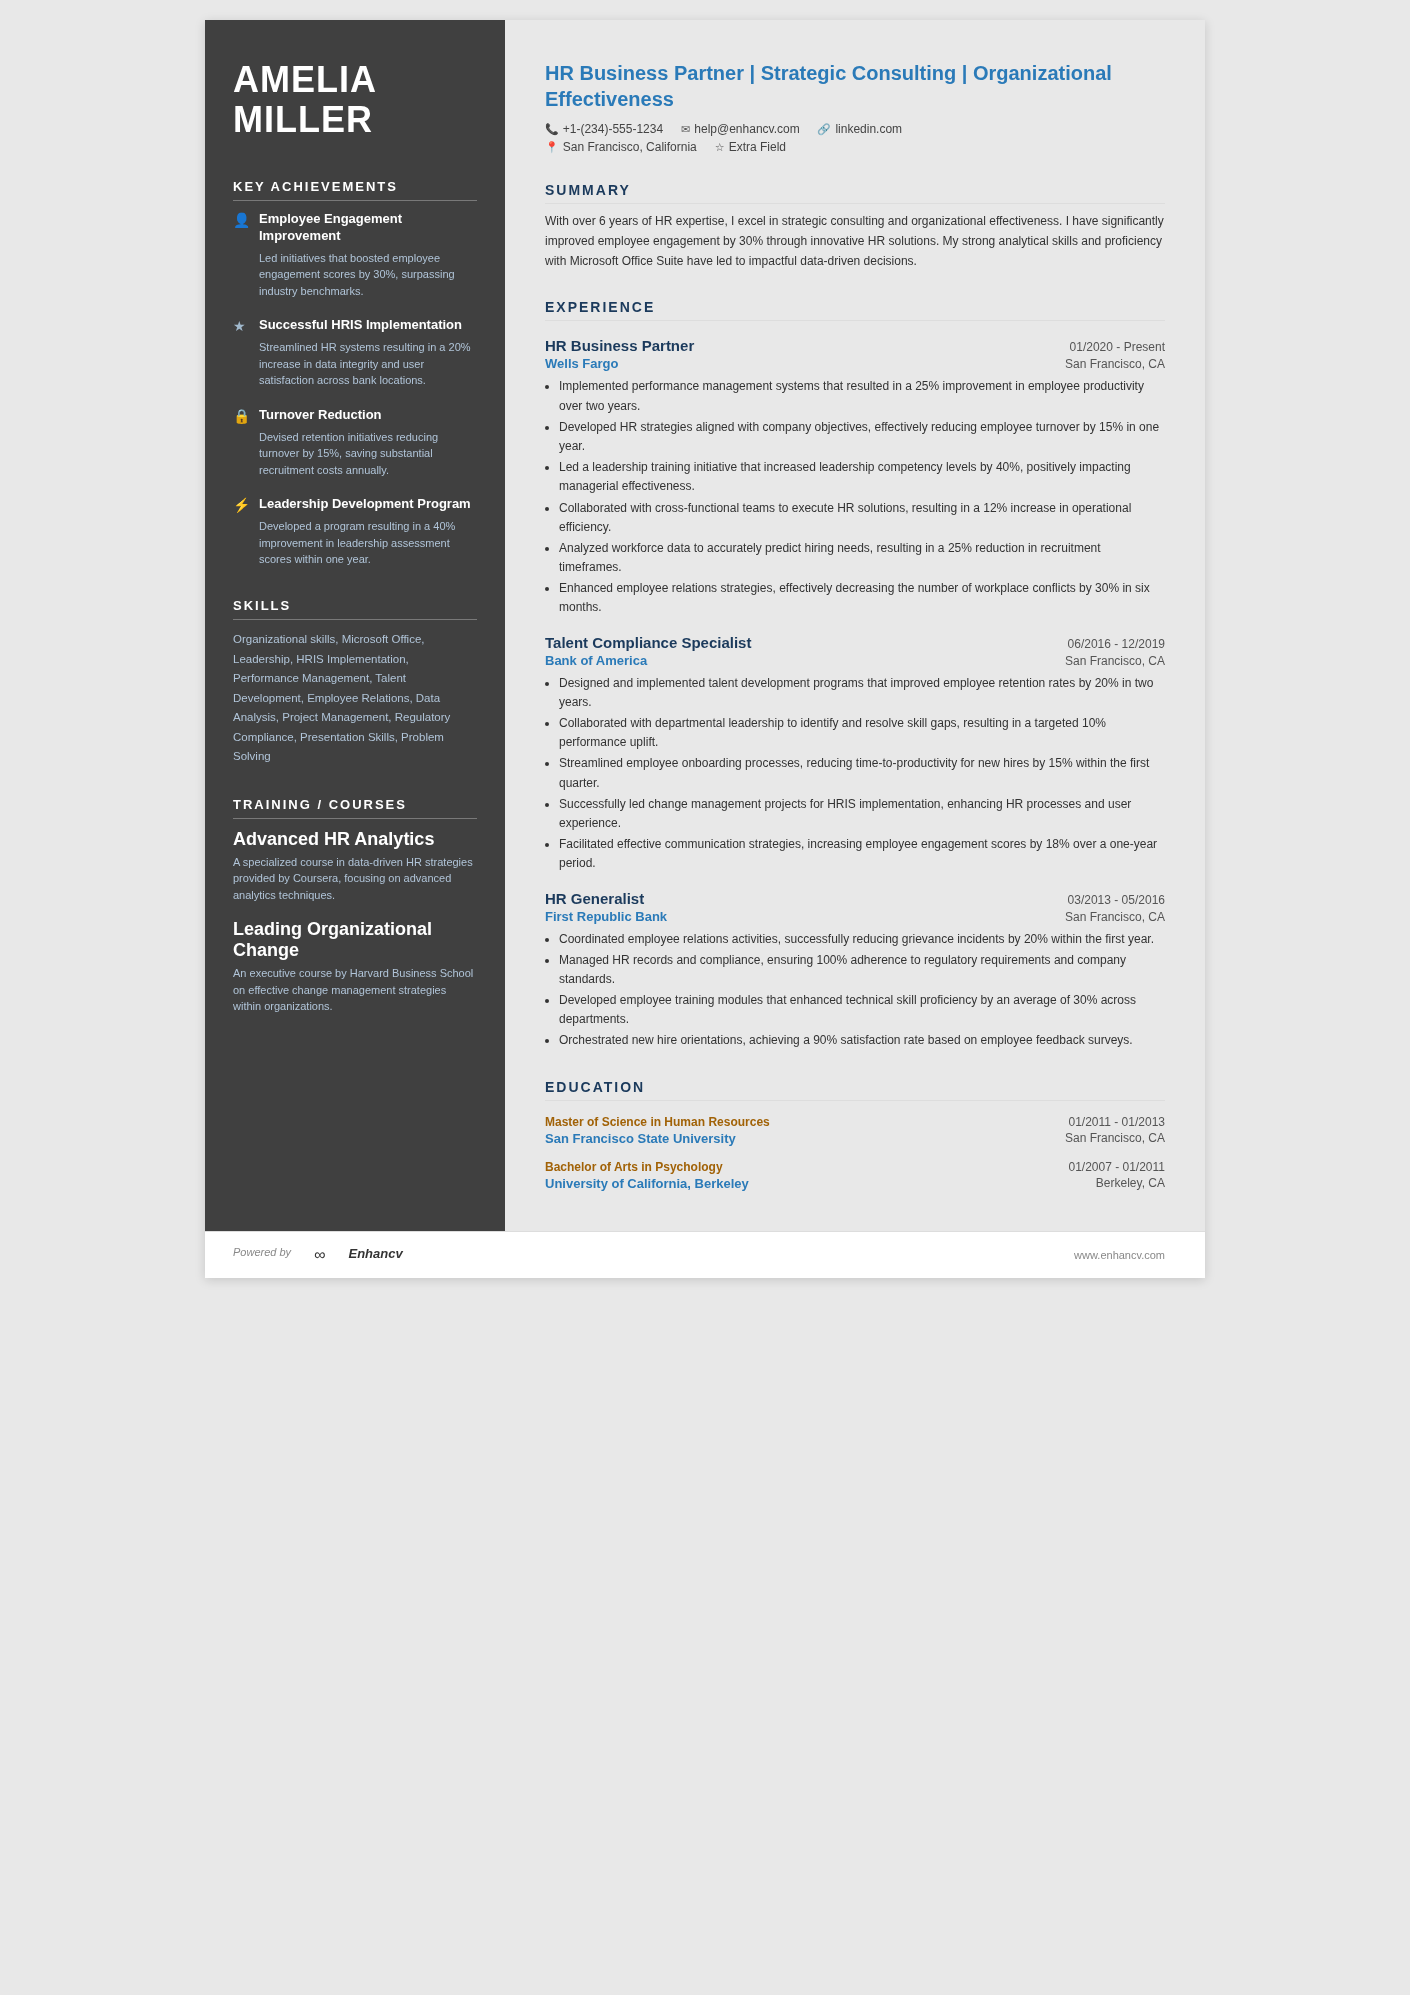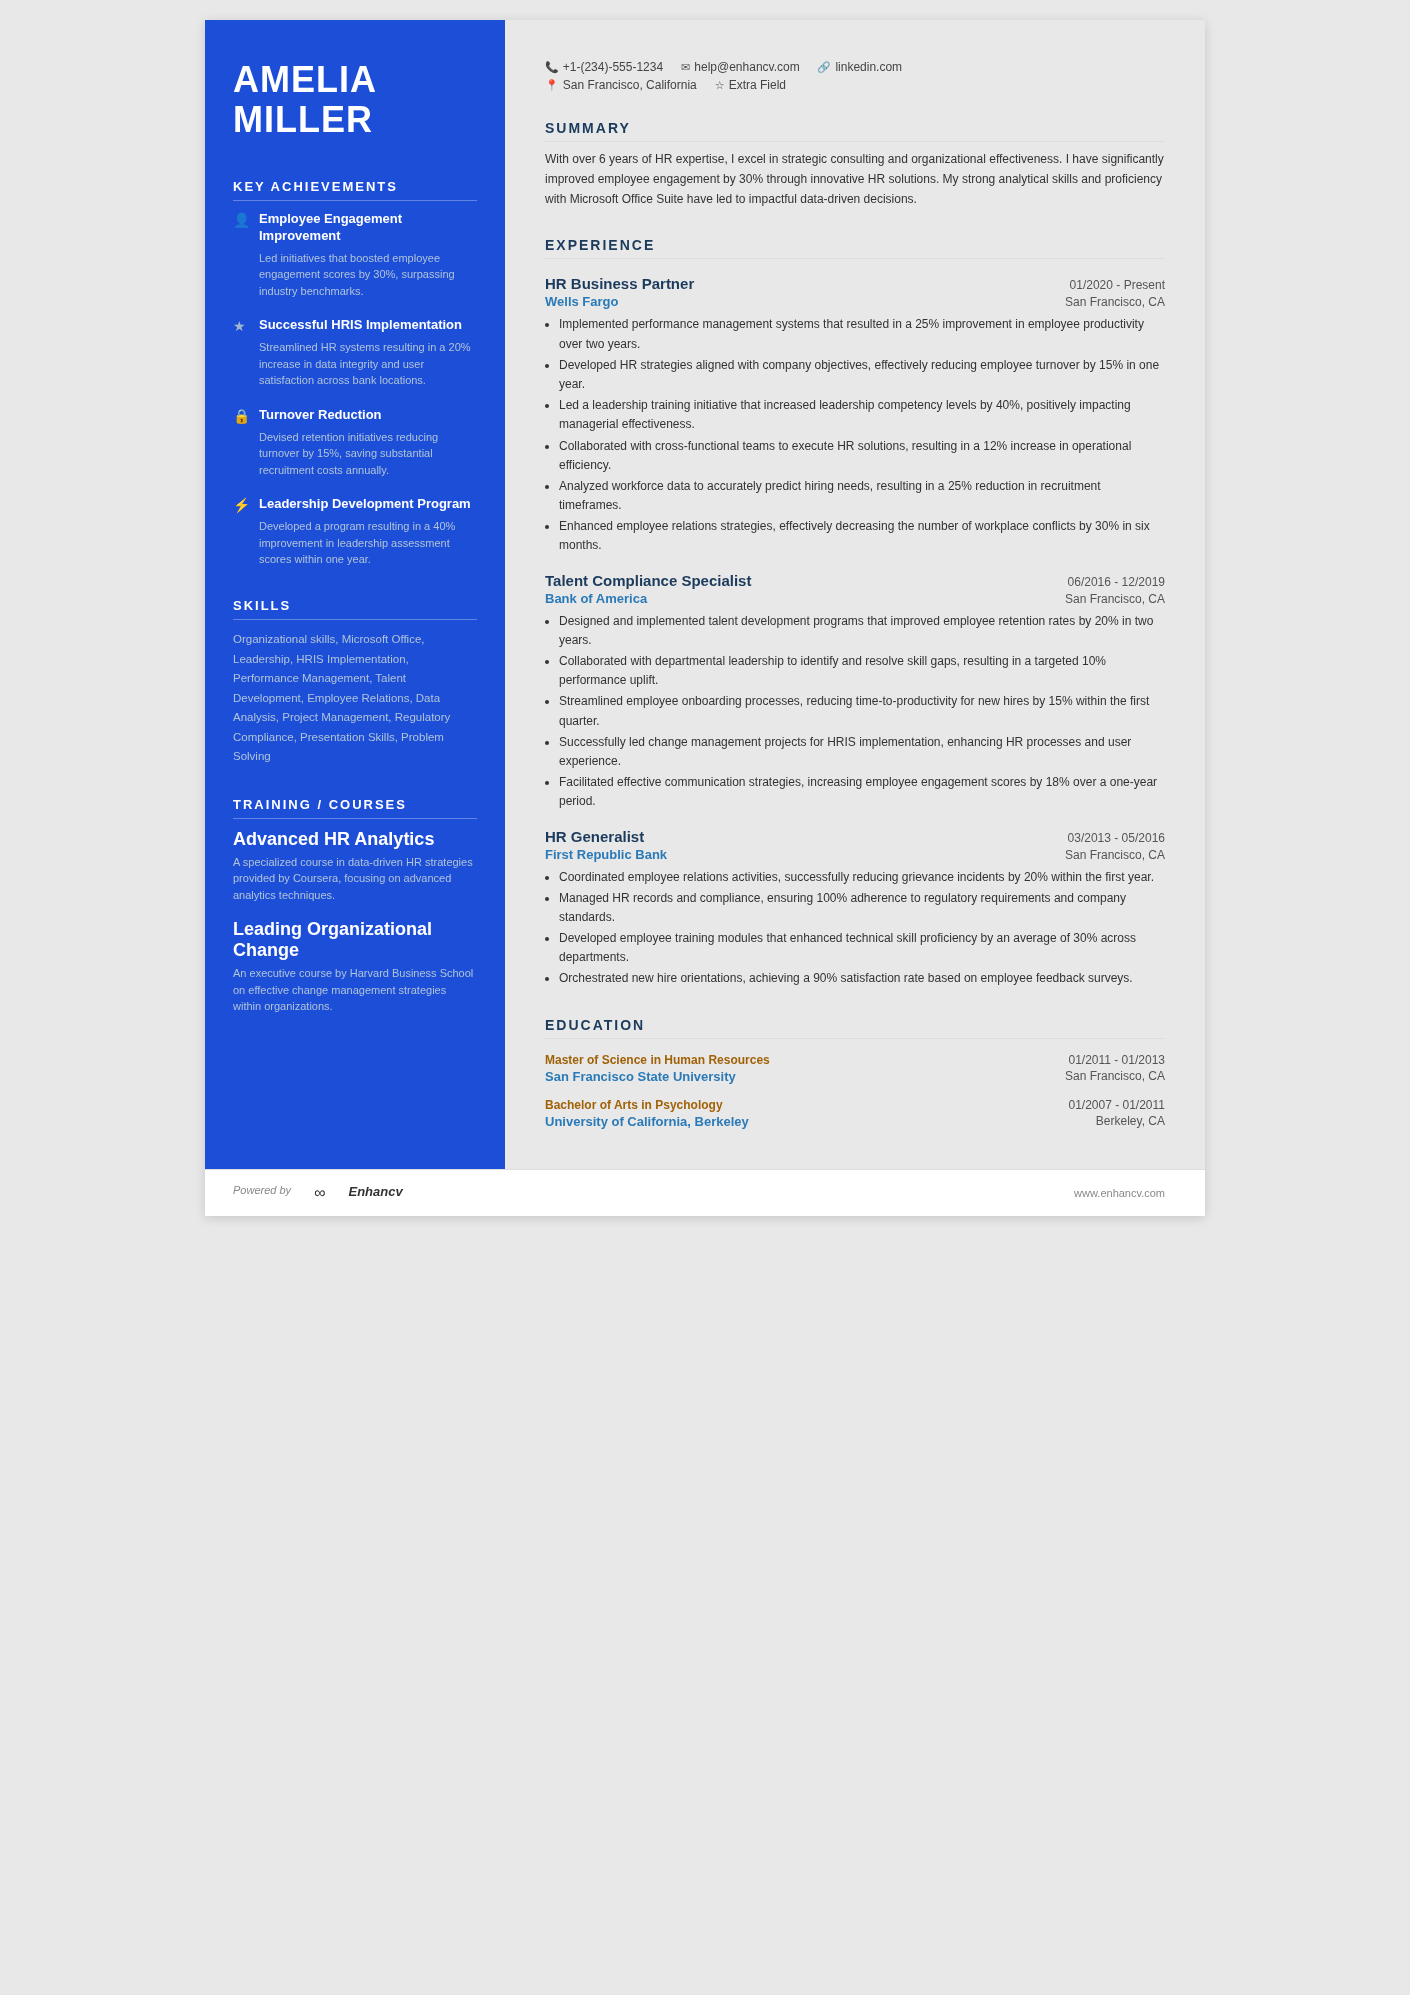--- a/index.html
+++ b/index.html
@@ -7,21 +7,21 @@
       font-family: 'Arial', sans-serif;
       background: #e8e8e8;
       display: flex;
       justify-content: center;
       padding: 20px;
     }
     
     .sidebar {
       width: 300px;
       min-width: 300px;
-      background: #1d4ed8;
+      background: #404040;
       color: white;
       padding: 40px 28px 40px 28px;
     }
     .sidebar-name {
       font-size: 36px;
       font-weight: 900;
       line-height: 1.1;
       color: white;
       text-transform: uppercase;
       margin-bottom: 40px;
@@ -295,20 +295,21 @@
           <div class="training-desc">A specialized course in data-driven HR strategies provided by Coursera, focusing on advanced analytics techniques.</div>
         </div>
         <div class="training-item">
           <div class="training-title">Leading Organizational Change</div>
           <div class="training-desc">An executive course by Harvard Business School on effective change management strategies within organizations.</div>
         </div>
       </div>
     </div>
 
     <div class="main">
+      <div class="main-title">HR Business Partner | Strategic Consulting | Organizational Effectiveness</div>
 
       <div class="contact-row">
         <span class="contact-item">
           <span class="contact-icon">📞</span>
           <span>+1-(234)-555-1234</span>
         </span>
         <span class="contact-item">
           <span class="contact-icon">✉</span>
           <span>help@enhancv.com</span>
         </span>

